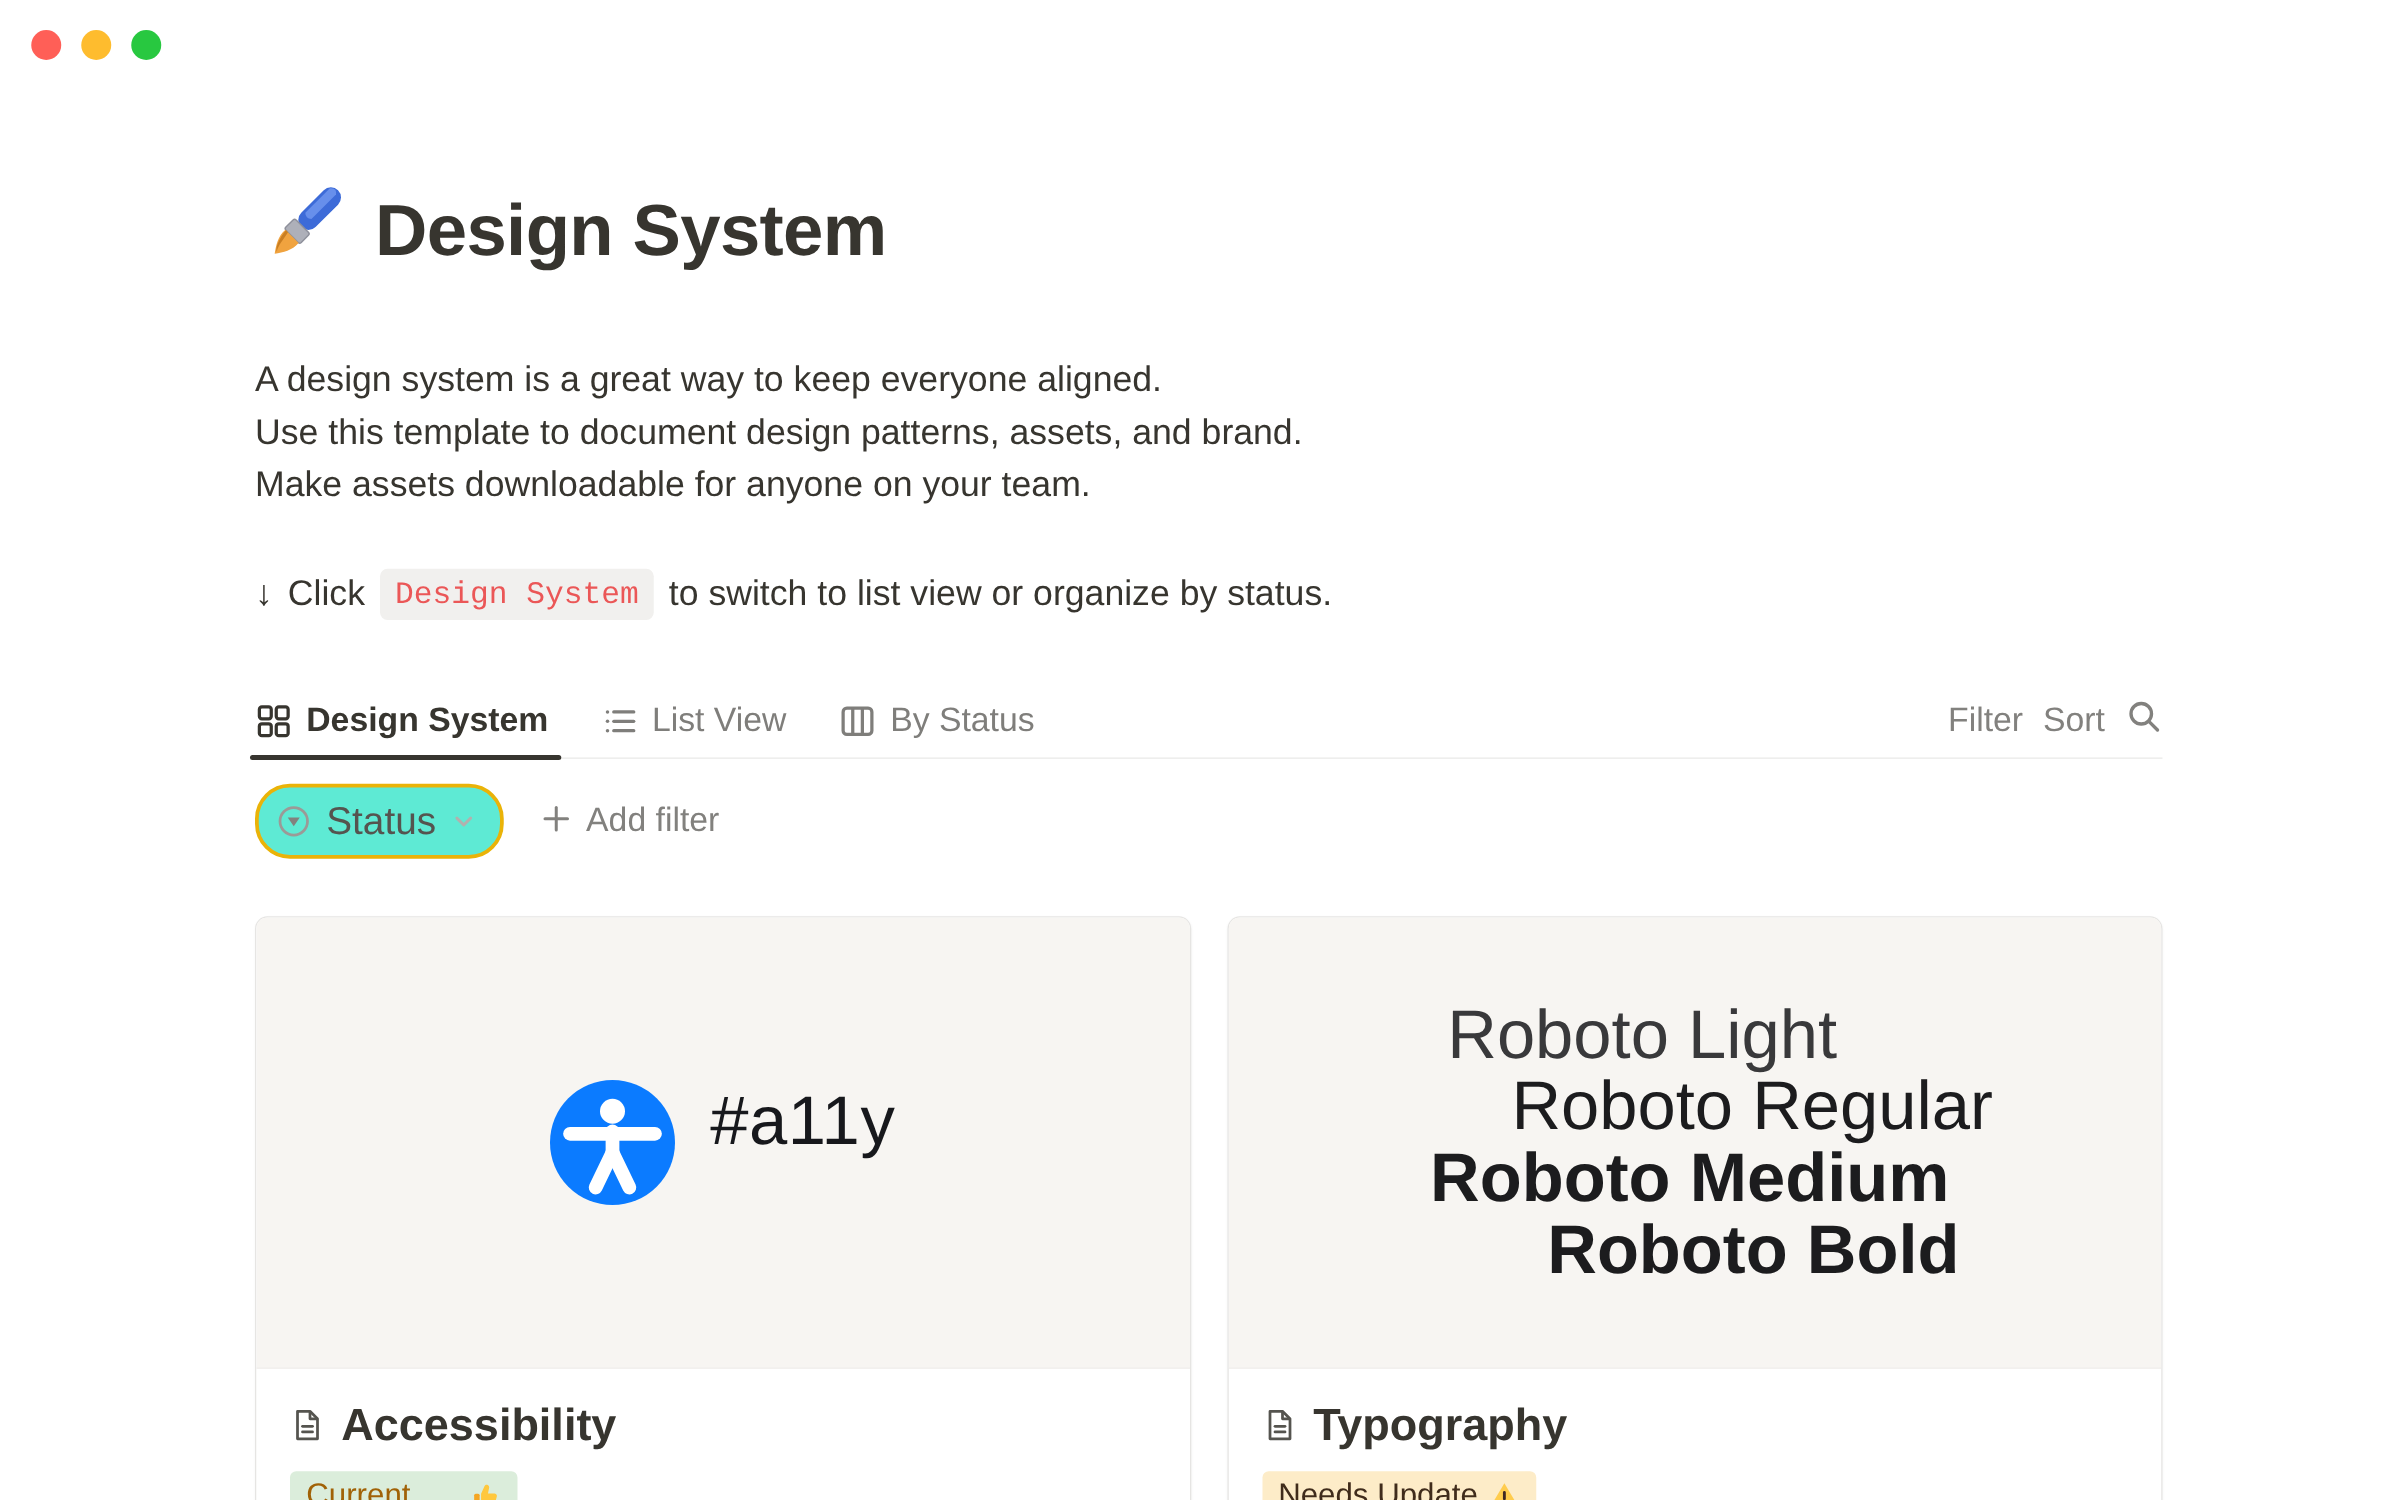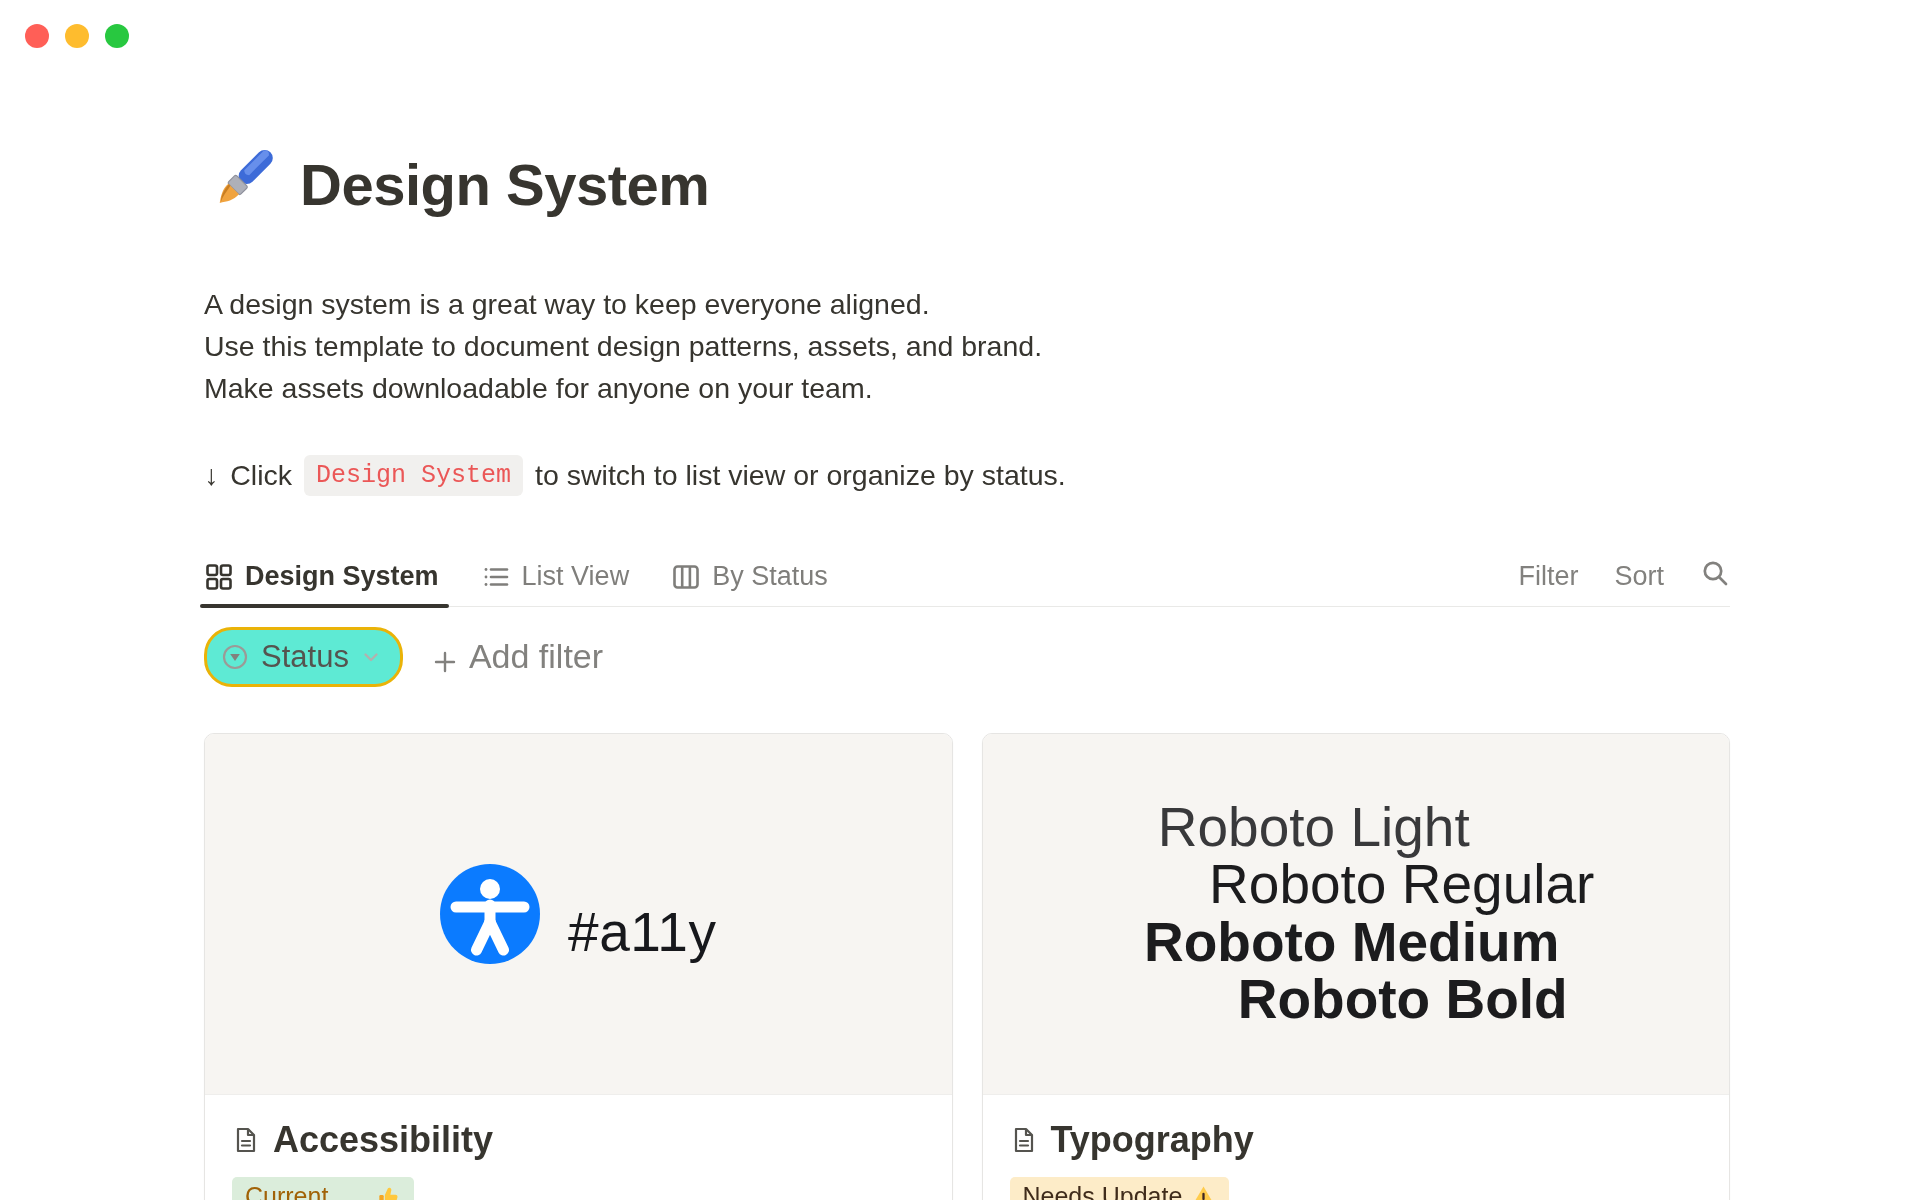--- a/index.html
+++ b/index.html
@@ -30,41 +30,41 @@
 
   .tabbar{margin-top:52px;height:58px;display:flex;align-items:center;justify-content:space-between;
     border-bottom:1px solid #E9E9E7;position:relative;}
   .tabs{display:flex;align-items:center;height:100%;}
   .tab{display:flex;align-items:center;gap:11px;font-size:27px;color:#7F7E7B;height:100%;
     margin-right:42px;position:relative;cursor:pointer;}
   .tab.active{color:#37352F;font-weight:700;}
   .tab.active::after{content:"";position:absolute;left:-4px;right:-10px;bottom:-2.5px;height:4px;
     background:#37352F;border-radius:2px;}
   .tab .ticon{display:flex;align-items:center;}
-  .controls{display:flex;align-items:center;gap:36px;font-size:27px;color:#82817E;}
+  .controls{display:flex;align-items:center;gap:16px;font-size:27px;color:#82817E;}
   .ctrl{cursor:pointer;}
 
   .filterbar{margin-top:20px;display:flex;align-items:center;gap:28px;}
   .chip{display:inline-flex;align-items:center;gap:11px;border:3px solid #eab308;border-radius:28px;
     padding:9px 18px 9px 13px;font-size:31px;color:#55544F;background:#5eead4;cursor:pointer;}
-  .addfilter{display:inline-flex;align-items:flex-end;gap:10px;font-size:34px;color:#82817E;cursor:pointer;}
+  .addfilter{display:inline-flex;align-items:flex-start;gap:10px;font-size:27px;color:#82817E;cursor:pointer;}
 
   .cards{margin-top:46px;display:flex;gap:29px;}
   .card{width:755px;height:502px;border:1px solid #E6E5E3;border-radius:10px;background:#fff;
     box-shadow:0 1px 2px rgba(15,15,15,0.04);overflow:hidden;display:flex;flex-direction:column;cursor:pointer;}
   .preview{height:360px;background:#F7F5F2;display:flex;align-items:center;justify-content:center;
     border-bottom:1px solid #EFEEEC;flex:none;}
   .card-body{padding:24px 27px;}
   .card-title{display:flex;align-items:center;gap:13px;font-size:36px;font-weight:700;color:#37352F;}
   .badge{display:inline-flex;align-items:center;gap:9px;margin-top:16px;font-size:25px;
     padding:5px 13px;border-radius:5px;font-weight:400;}
   .badge.green{background:#DBEDDB;color:#a16207;gap:48px;}
   .badge.yellow{background:#FDECC8;color:#402C1B;}
 
-  .a11y-preview{display:flex;align-items:flex-end;gap:28px;}
+  .a11y-preview{display:flex;align-items:flex-start;gap:28px;}
   .a11y-logo svg{width:100px;height:100px;display:block;}
   .a11y-tag{font-size:55px;font-weight:500;color:#17181C;letter-spacing:0.5px;}
 
   .specimen{display:flex;flex-direction:column;align-items:center;}
   .spec-line{font-size:55px;line-height:57.5px;color:#1C1C1E;white-space:nowrap;}
   .spec-0{font-weight:300;color:#39393B;transform:translateX(-42px);}
   .spec-1{font-weight:400;transform:translateX(46px);}
   .spec-2{font-weight:600;transform:translateX(-4px);}
   .spec-3{font-weight:700;transform:translateX(47px);}
 </style>

